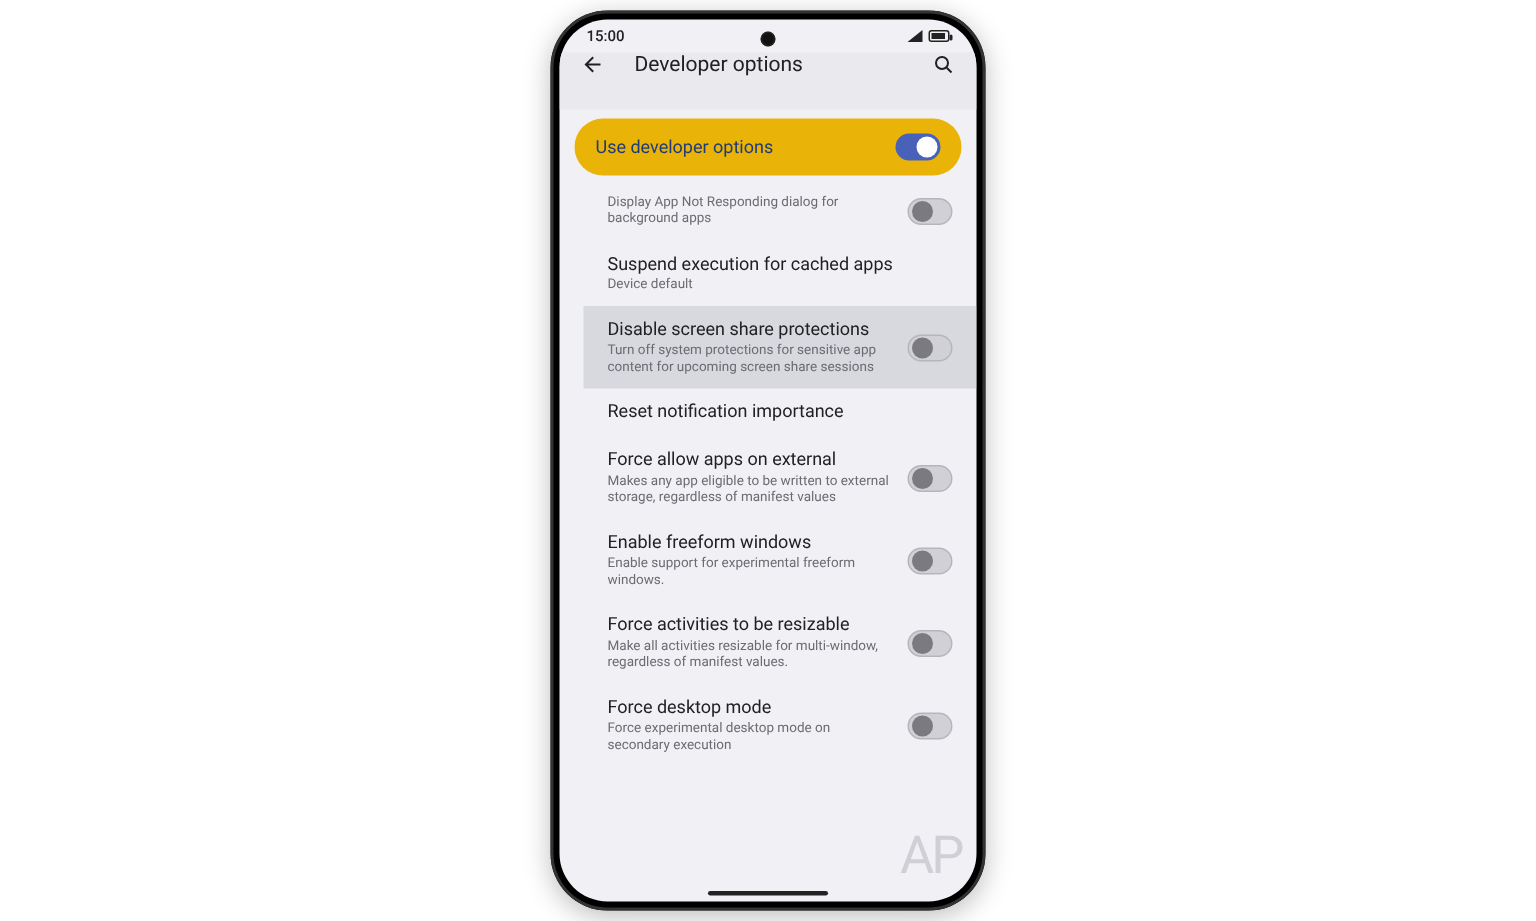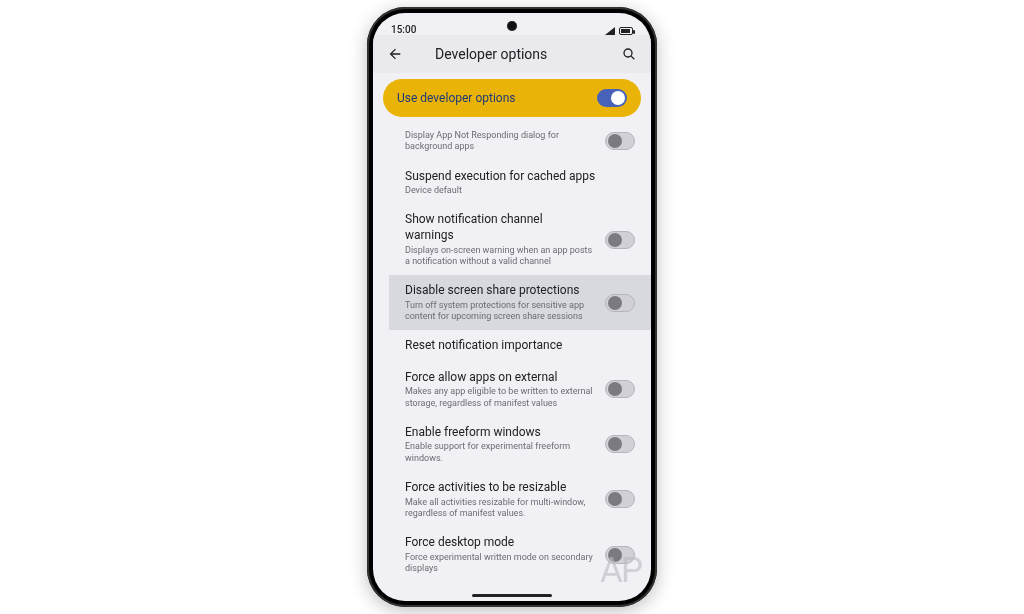--- a/index.html
+++ b/index.html
@@ -33,33 +33,33 @@
   .screen {
     width: 100%; height: 100%;
     background: #f1f1f5;
     border-radius: 32px;
     overflow: hidden;
     position: relative;
     display: flex; flex-direction: column;
   }
   .statusbar {
     height: 22px;
-    display: flex; align-items: flex-end; justify-content: space-between;
+    display: flex; align-items: center; justify-content: space-between;
     padding: 0 18px;
     font-size: 10px; color: #222;
     font-weight: 500;
   }
   .status-right { display: flex; gap: 4px; align-items: center; }
   .sig { width: 0; height: 0; border-style: solid; border-width: 0 0 8px 10px; border-color: transparent transparent #222 transparent; }
   .bat { width: 14px; height: 8px; border:1px solid #222; border-radius:2px; position:relative; }
   .bat::after{content:"";position:absolute;right:-3px;top:2px;width:2px;height:4px;background:#222;border-radius:1px;}
   .bat::before{content:"";position:absolute;left:1px;top:1px;width:9px;height:4px;background:#222;}
   .appbar {
     height: 38px;
-    display: flex; align-items: center; gap: 30px;
+    display: flex; align-items: flex-start; gap: 18px;
     padding: 0 14px;
     background: #e9e9ee;
   }
   .back { width:18px; display:flex; }
   .title { font-size: 14px; color:#202124; flex:1; }
   .search { width:18px; display:flex; justify-content:flex-end; }
   .pinned {
     margin: 6px 10px 0 10px;
     background: #eab308;
     border-radius: 20px;
@@ -144,27 +144,20 @@
         <div class="toggle toggle-off"></div>
       </div>
 
       <div class="item">
         <div class="text">
           <div class="t-title">Suspend execution for cached apps</div>
           <div class="t-sub">Device default</div>
         </div>
       </div>
 
-      <div class="item">
-        <div class="text">
-          <div class="t-title">Show notification channel warnings</div>
-          <div class="t-sub">Displays on-screen warning when an app posts a notification without a valid channel</div>
-        </div>
-        <div class="toggle toggle-off"></div>
-      </div>
 
       <div class="item highlight">
         <div class="text">
           <div class="t-title">Disable screen share protections</div>
           <div class="t-sub">Turn off system protections for sensitive app content for upcoming screen share sessions</div>
         </div>
         <div class="toggle toggle-off"></div>
       </div>
 
       <div class="item">
@@ -194,21 +187,21 @@
         <div class="text">
           <div class="t-title">Force activities to be resizable</div>
           <div class="t-sub">Make all activities resizable for multi-window, regardless of manifest values.</div>
         </div>
         <div class="toggle toggle-off"></div>
       </div>
 
       <div class="item">
         <div class="text">
           <div class="t-title">Force desktop mode</div>
-          <div class="t-sub">Force experimental written mode on secondary displays</div>
+          <div class="t-sub">Force experimental desktop mode on secondary execution</div>
         </div>
         <div class="toggle toggle-off"></div>
       </div>
 
     </div>
 
     <div class="navbar"></div>
     <div class="watermark">AP</div>
   </div>
 </div>

